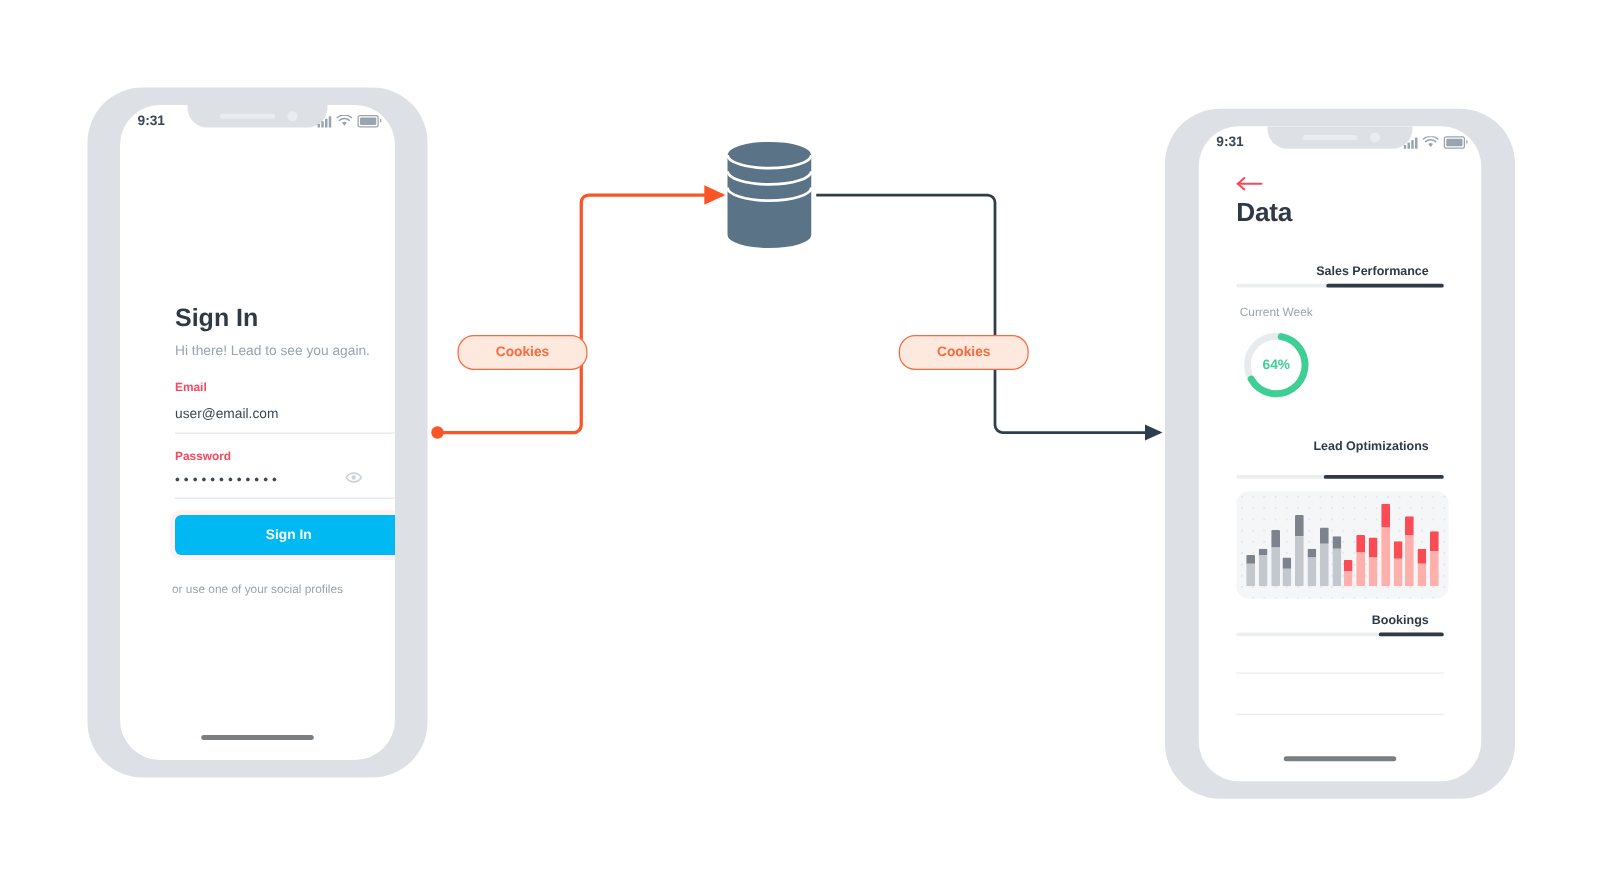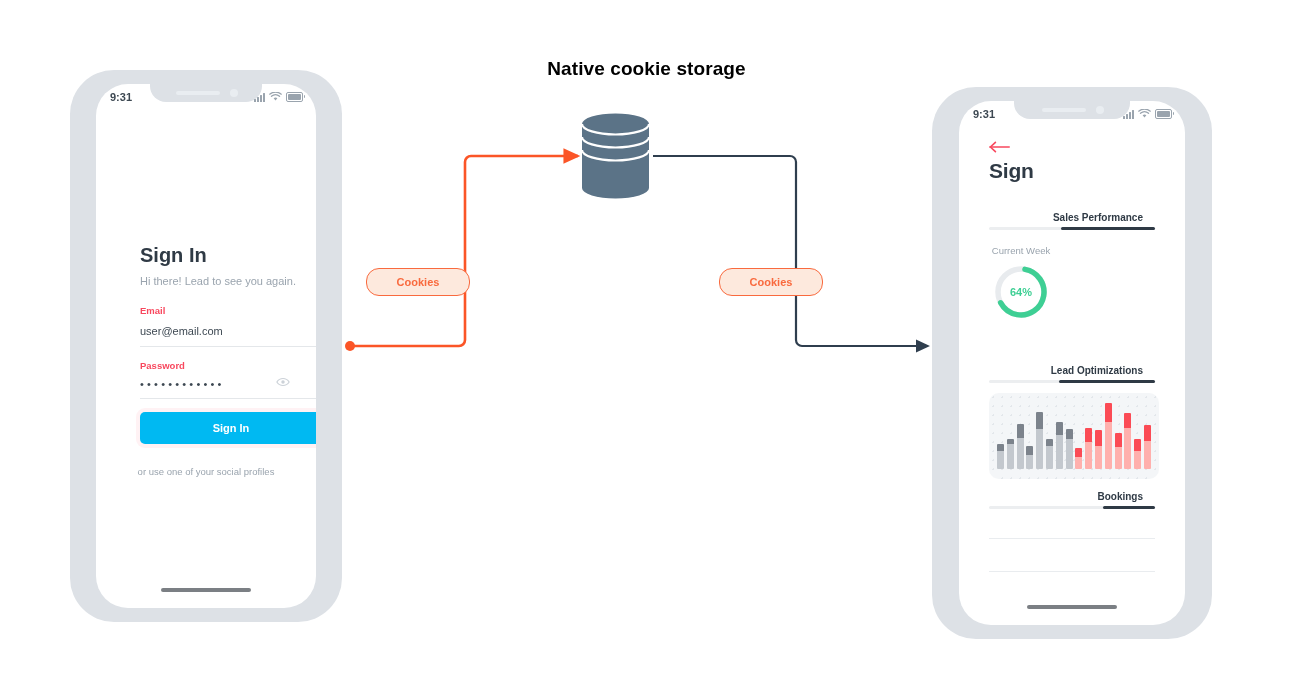--- a/index.html
+++ b/index.html
@@ -90,21 +90,20 @@
   }
 
   
   #database{position:absolute;left:578px;top:106px;width:75px;height:100px;}
 </style>
 </head>
 <body>
 
 <div class="stage">
 
-  <div id="diagram-title">Native cookie storage</div>
 
   <div class="phone" style="left:70px;top:70px;width:272px;height:552px;">
     <div class="phone-screen" style="left:26px;top:14px;width:220px;height:524px;">
 
       <div class="notch" style="width:112px;height:18px;">
         <div class="speaker" style="left:26px;top:7px;width:44px;height:4px;"></div>
         <div class="camera" style="left:80px;top:5px;width:8px;height:8px;"></div>
       </div>
 
       <div class="statusbar">
@@ -175,21 +174,21 @@
           <span class="batt">
               <i></i>
             </span>
         </div>
       </div>
 
       <svg id="back-arrow" viewBox="0 0 24 13">
         <path d="M1 6.5 H22" stroke="#f8485e" stroke-width="1.8" stroke-linecap="round"></path>
         <path d="M7 1.5 L1.5 6.5 L7 11.5" stroke="#f8485e" stroke-width="1.8" fill="none" stroke-linecap="round" stroke-linejoin="round"></path>
       </svg>
-      <div id="data-title">Sign</div>
+      <div id="data-title">Data</div>
 
       <div class="tab-row" style="top:106px;">
         <span class="tab-label">Sales Performance</span>
       </div>
       <div class="tab-track" style="top:126px;">
         <i style="width:94px;"></i>
       </div>
 
       <div class="donuts" style="top:144px;">
         <div class="donut-cell">
@@ -197,21 +196,21 @@
           <div class="donut-wrap">
             <svg width="56" height="56" viewBox="0 0 56 56">
               <circle cx="28" cy="28" r="23" fill="none" stroke="#e8ebee" stroke-width="5.5"></circle>
               <circle cx="28" cy="28" r="23" fill="none" stroke="#3ecf94" stroke-width="5.5" stroke-linecap="round" stroke-dasharray="92.5 144.5" transform="rotate(-80 28 28)"></circle>
             </svg>
             <div class="donut-val" style="color:#3ecf94;">64%</div>
           </div>
         </div>
       </div>
 
-      <div class="tab-row" style="top:259px;">
+      <div class="tab-row" style="top:246px;">
         <span class="tab-label">Lead Optimizations</span>
       </div>
       <div class="tab-track" style="top:279px;">
         <i style="width:96px;"></i>
       </div>
 
       <div id="bars-panel" style="top:292px;height:86px;">
         <div class="bars" id="bars-container">
             <div class="bar" style="height: 37.2549%;">
               <div class="top" style="height: 26.3158%; background: rgb(124, 131, 140);"></div>

